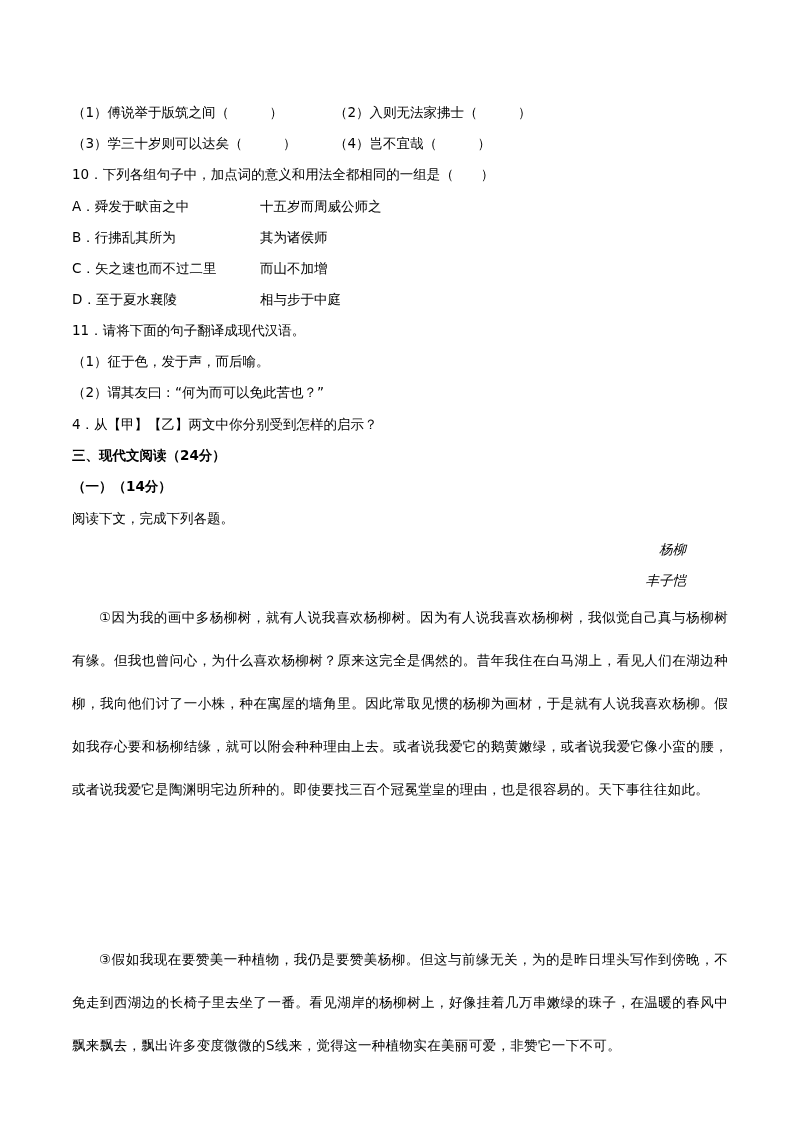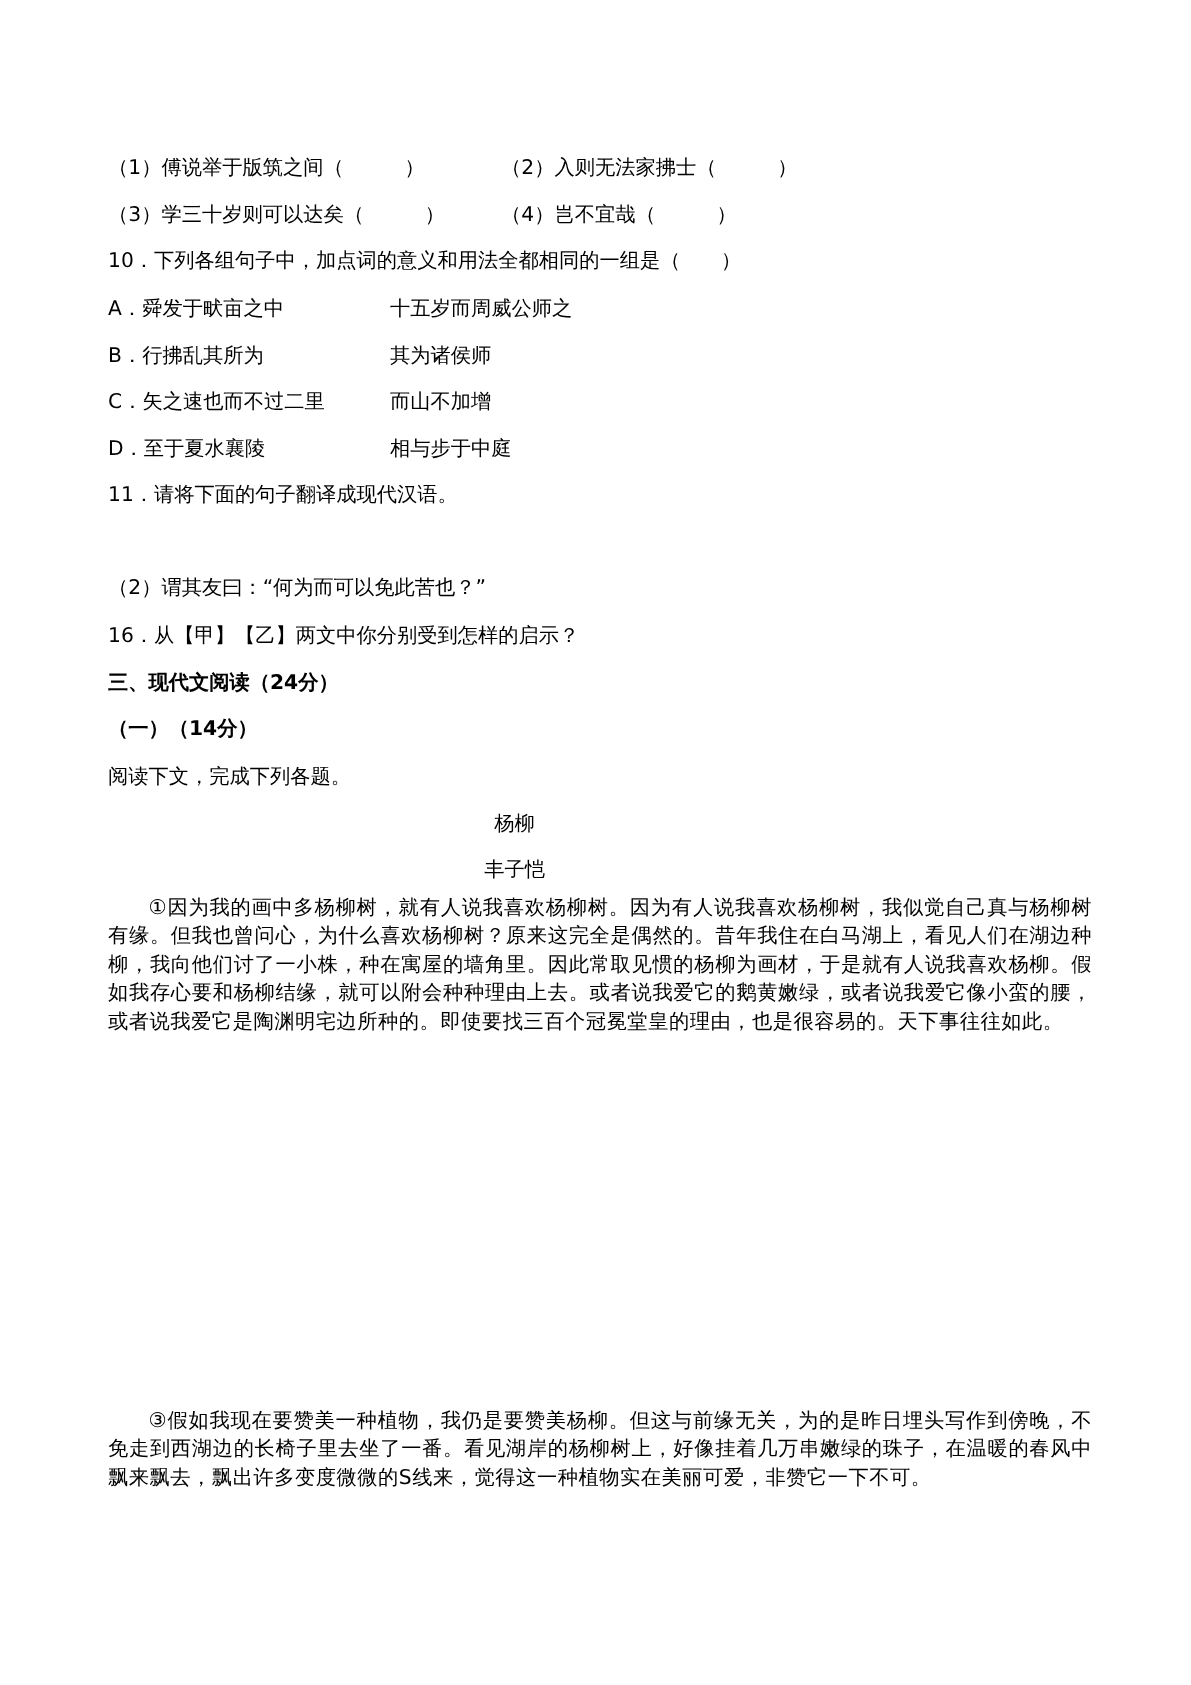--- a/index.html
+++ b/index.html
@@ -1,22 +1,22 @@
 <!DOCTYPE html>
 <html><head>
 <meta charset="utf-8">
 <style>
   html, body { margin: 0; padding: 0; background: #ffffff; }
   body { width: 794px; height: 1123px; position: relative; overflow: hidden;
          font-family: "DejaVu Sans", "Liberation Sans", sans-serif; color: #000; }
   .page { position: absolute; left: 0; top: 0; width: 794px; height: 1123px; }
   .line { position: absolute; left: 72px; font-size: 13.5px; line-height: 20px; white-space: nowrap; }
   .bold { font-weight: bold; }
-  .center { left: 0; width: 686px; text-align: center; }
-  .para { position: absolute; left: 72px; width: 656px; font-size: 13.5px; line-height: 19px;
+  .center { left: 0; width: 686px; text-align: right; font-style: italic; }
+  .para { position: absolute; left: 72px; width: 656px; font-size: 13.5px; line-height: 43px;
           text-indent: 27px; text-align: justify; letter-spacing: 0.35px; }
 </style>
 </head>
 <body>
 
 <div class="page">
 
   <div class="line" style="top:102px;">（1）傅说举于版筑之间（　　　）</div>
   <div class="line" style="top:102px; left:334px;">（2）入则无法家拂士（　　　）</div>
   <div class="line" style="top:133px;">（3）学三十岁则可以达矣（　　　）</div>
@@ -38,23 +38,24 @@
     <span>C．</span><span>矢之速也而不过二里</span>
   </div>
   <div class="line" style="top:258px; left:260px;">而山不加增</div>
 
   <div class="line" style="top:289px;">
     <span>D．</span><span>至于夏水襄陵</span>
   </div>
   <div class="line" style="top:289px; left:260px;">相与步于中庭</div>
 
   <div class="line" style="top:320px;">11．请将下面的句子翻译成现代汉语。</div>
+  <div class="line" style="top:351px;">（1）征于色，发于声，而后喻。</div>
   <div class="line" style="top:382px;">（2）谓其友曰：“何为而可以免此苦也？”</div>
 
-  <div class="line" style="top:414px;">16．从【甲】【乙】两文中你分别受到怎样的启示？</div>
+  <div class="line" style="top:414px;">4．从【甲】【乙】两文中你分别受到怎样的启示？</div>
 
   <div class="line bold" style="top:445px;">三、现代文阅读（24分）</div>
   <div class="line bold" style="top:476px;">（一）（14分）</div>
   <div class="line" style="top:508px;">阅读下文，完成下列各题。</div>
 
   <div class="line center" style="top:539px;">杨柳</div>
   <div class="line center" style="top:570px;">丰子恺</div>
 
   <div class="para" style="top:596px;">①因为我的画中多杨柳树，就有人说我喜欢杨柳树。因为有人说我喜欢杨柳树，我似觉自己真与杨柳树有缘。但我也曾问心，为什么喜欢杨柳树？原来这完全是偶然的。昔年我住在白马湖上，看见人们在湖边种柳，我向他们讨了一小株，种在寓屋的墙角里。因此常取见惯的杨柳为画材，于是就有人说我喜欢杨柳。假如我存心要和杨柳结缘，就可以附会种种理由上去。或者说我爱它的鹅黄嫩绿，或者说我爱它像小蛮的腰，或者说我爱它是陶渊明宅边所种的。即使要找三百个冠冕堂皇的理由，也是很容易的。天下事往往如此。</div>
   <div class="para" style="top:938px;">③假如我现在要赞美一种植物，我仍是要赞美杨柳。但这与前缘无关，为的是昨日埋头写作到傍晚，不免走到西湖边的长椅子里去坐了一番。看见湖岸的杨柳树上，好像挂着几万串嫩绿的珠子，在温暖的春风中飘来飘去，飘出许多变度微微的S线来，觉得这一种植物实在美丽可爱，非赞它一下不可。</div>

